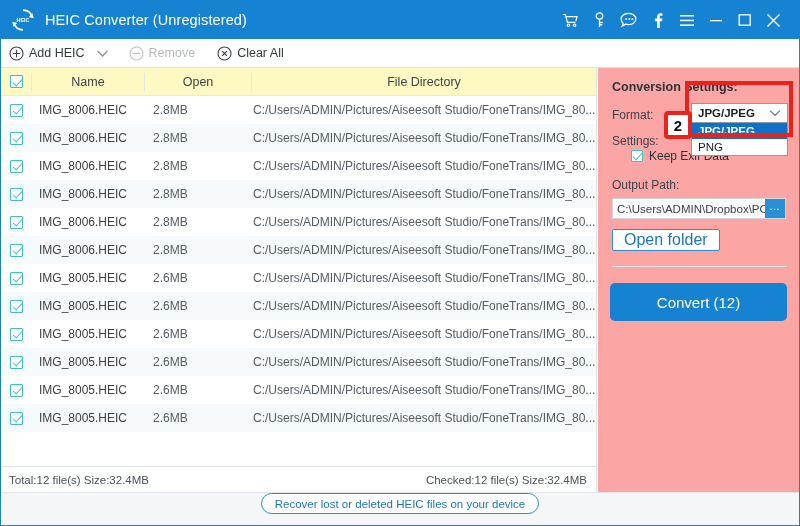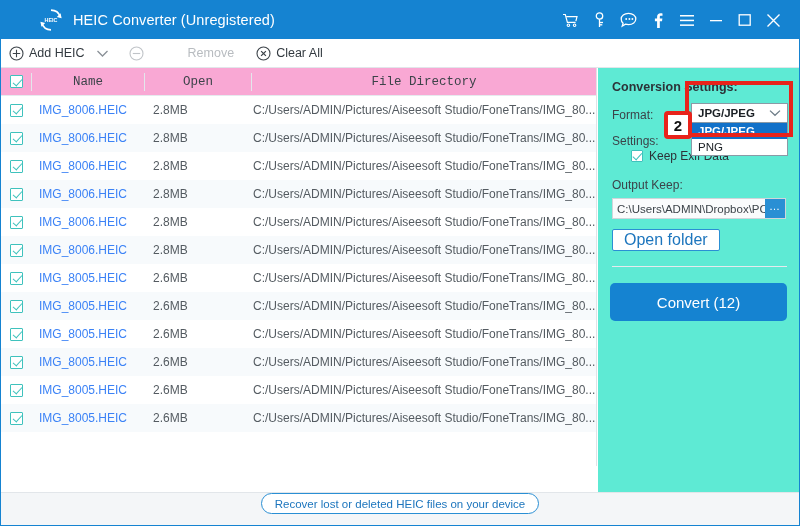--- a/index.html
+++ b/index.html
@@ -15,21 +15,21 @@
     background: #ffffff;
     border: 1px solid #1583d1;
     overflow: hidden;
   }
 
   
   .titlebar {
     position: absolute; left: 0; top: 0;
     width: 798px; height: 38px;
     background: #1583d1;
-    display: flex; align-items: center; padding-left: 28px;
+    display: flex; align-items: center;
   }
   .logo {
     width: 26px; height: 26px; margin-left: 9px;
     position: relative; flex: 0 0 auto;
   }
   .logo svg { display: block; }
   .app-title {
     color: #ffffff;
     font-size: 14.5px;
     margin-left: 9px;
@@ -54,39 +54,38 @@
     width: 798px; height: 29px;
     background: #ffffff;
     border-bottom: 1px solid #e2e6ea;
     display: flex; align-items: center;
   }
   .tbtn {
     display: flex; align-items: center; height: 28px;
     font-size: 12.5px; color: #333a40; white-space: nowrap;
   }
   .tbtn .gl { margin-right: 5px; display: flex; align-items: center; }
-  .tbtn.dim { color: #b8bcc0; gap: 39px; }
+  .tbtn.dim { color: #b8bcc0; }
   .tb-add { margin-left: 8px; }
   .tb-caret { margin-left: 11px; color: #8a9097; display:flex; align-items:center; }
   .tb-remove { margin-left: 20px; }
   .tb-clear { margin-left: 22px; }
 
   
   .listpanel {
     position: absolute; left: 0; top: 67px;
     width: 596px; height: 398px;
     background: #ffffff;
     border-right: 1px solid #dfe3e7;
   }
   .list-head {
     position: relative;
     height: 28px; width: 595px;
     border-bottom: 1px solid #e6eaee;
-    background: #f9a8d4;
-    font-family: Liberation Mono, monospace;
+    background: #fef9c3;
   }
   .hdivider { position: absolute; top: 5px; width: 1px; height: 18px; background: #e3e7eb; }
   .hcell {
     position: absolute; top: 0; height: 28px;
     display: flex; align-items: center; justify-content: center;
     font-size: 12.5px; color: #3c4349;
   }
   .rows {
     position: relative;
     width: 595px; height: 369px;
@@ -103,21 +102,21 @@
     border: 1px solid #3fc2bd; background: #ffffff;
     border-radius: 1px;
   }
   .cb::after {
     content: ""; position: absolute;
     left: 3.5px; top: .5px; width: 4px; height: 8px;
     border: solid #3fc2bd; border-width: 0 1.6px 1.6px 0;
     transform: rotate(42deg);
   }
   .cell-name {
-    position: absolute; left: 38px; font-size: 12px; color: #3b82f6; white-space: nowrap;
+    position: absolute; left: 38px; font-size: 12px; color: #404040; white-space: nowrap;
   }
   .cell-size {
     position: absolute; left: 152px; font-size: 12px; color: #545b61; white-space: nowrap;
   }
   .cell-dir {
     position: absolute; left: 252px; font-size: 12px; color: #545b61; white-space: nowrap;
   }
   .head-cb { position: absolute; left: 9px; top: 7px; }
 
   
@@ -145,21 +144,21 @@
     height: 21px; padding: 0 13px;
     display: flex; align-items: center;
     font-size: 11.5px; color: #1c75bd;
     background: #ffffff;
   }
 
   
   .rightpanel {
     position: absolute; left: 597px; top: 67px;
     width: 201px; height: 424px;
-    background: #5eead4;
+    background: #fca5a5;
   }
   .cs-title {
     position: absolute; left: 14px; top: 12px;
     font-size: 12.5px; font-weight: 700; color: #2c3338;
   }
   .lbl-format {
     position: absolute; left: 14px; top: 40px;
     font-size: 12px; color: #3c4349;
   }
   .lbl-quality {
@@ -449,20 +448,24 @@
         </div>
         <div class="row alt">
           <div class="cb"></div>
           <div class="cell-name">IMG_8005.HEIC</div>
           <div class="cell-size">2.6MB</div>
           <div class="cell-dir">C:/Users/ADMIN/Pictures/Aiseesoft Studio/FoneTrans/IMG_80...</div>
         </div>
       </div>
   </div>
 
+  <div class="statusbar">
+    <div class="st-left">Total:12 file(s) Size:32.4MB</div>
+    <div class="st-right">Checked:12 file(s) Size:32.4MB</div>
+  </div>
 
   <div class="rightpanel">
     <div class="cs-title">Conversion Settings:</div>
 
     <div class="lbl-format">Format:</div>
     <div class="format-select">
       <span class="val">JPG/JPEG</span>
       <span class="car">
         <svg width="12" height="8" viewBox="0 0 12 8">
           <path d="M1 1.6 L6 6.3 L11 1.6" fill="none" stroke="#6e7d88" stroke-width="1.3"></path>
@@ -474,21 +477,21 @@
         <div class="dd-opt">PNG</div>
       </div>
 
     <div class="lbl-quality">Settings:</div>
 
     <div class="exif">
       <span class="cb2"></span>
       <span class="txt">Keep Exif Data</span>
     </div>
 
-    <div class="lbl-output">Output Keep:</div>
+    <div class="lbl-output">Output Path:</div>
     <div class="pathrow">
       <span class="pv">C:\Users\ADMIN\Dropbox\PC\</span>
       <span class="browse">…</span>
     </div>
 
     <div class="openfolder">Open folder</div>
     <div class="hr"></div>
     <div class="convert">Convert (12)</div>
   </div>
 

